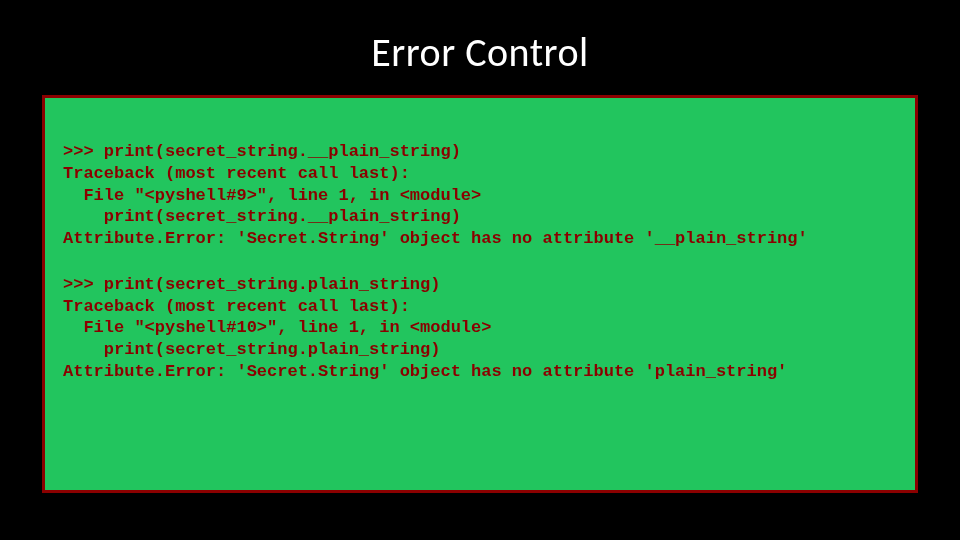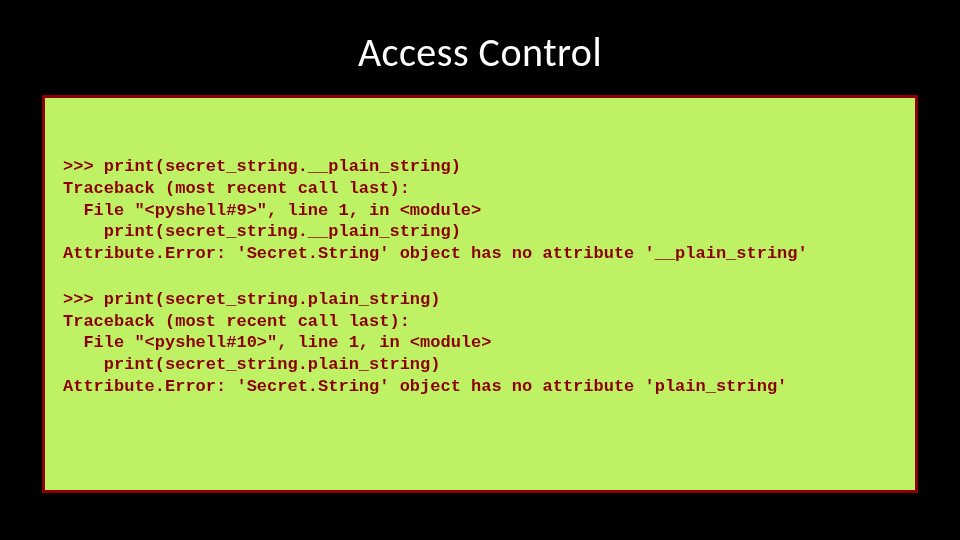--- a/index.html
+++ b/index.html
@@ -23,43 +23,43 @@
       color: #fff;
       font-family: Calibri, "Segoe UI", Arial, sans-serif;
       font-size: 40px;
       font-weight: 400;
       text-align: center;
       padding-top: 28px;
       padding-bottom: 18px;
       letter-spacing: 0.5px;
     }
     .code-panel {
-      background: #bef264;
+      background: #22c55e;
       border: 3px solid #8B0000;
       margin: 0 42px;
-      padding: 58px 18px 50px 18px;
+      padding: 43px 18px 50px 18px;
       height: 398px;
     }
     .code-block {
       font-family: "Courier New", Courier, monospace;
       font-size: 17px;
       font-weight: bold;
       color: #8B0000;
       white-space: pre;
       line-height: 1.28;
     }
     .code-block + .code-block {
       margin-top: 24px;
     }
   </style>
 </head>
 <body>
 
 <div class="slide">
-  <h1 class="title">Access Control</h1>
+  <h1 class="title">Error Control</h1>
   <div class="code-panel">
     <div class="code-block">&gt;&gt;&gt; print(secret_string.__plain_string)
 Traceback (most recent call last):
   File "&lt;pyshell#9&gt;", line 1, in &lt;module&gt;
     print(secret_string.__plain_string)
 Attribute.Error: 'Secret.String' object has no attribute '__plain_string'</div>
     <div class="code-block">&gt;&gt;&gt; print(secret_string.plain_string)
 Traceback (most recent call last):
   File "&lt;pyshell#10&gt;", line 1, in &lt;module&gt;
     print(secret_string.plain_string)

